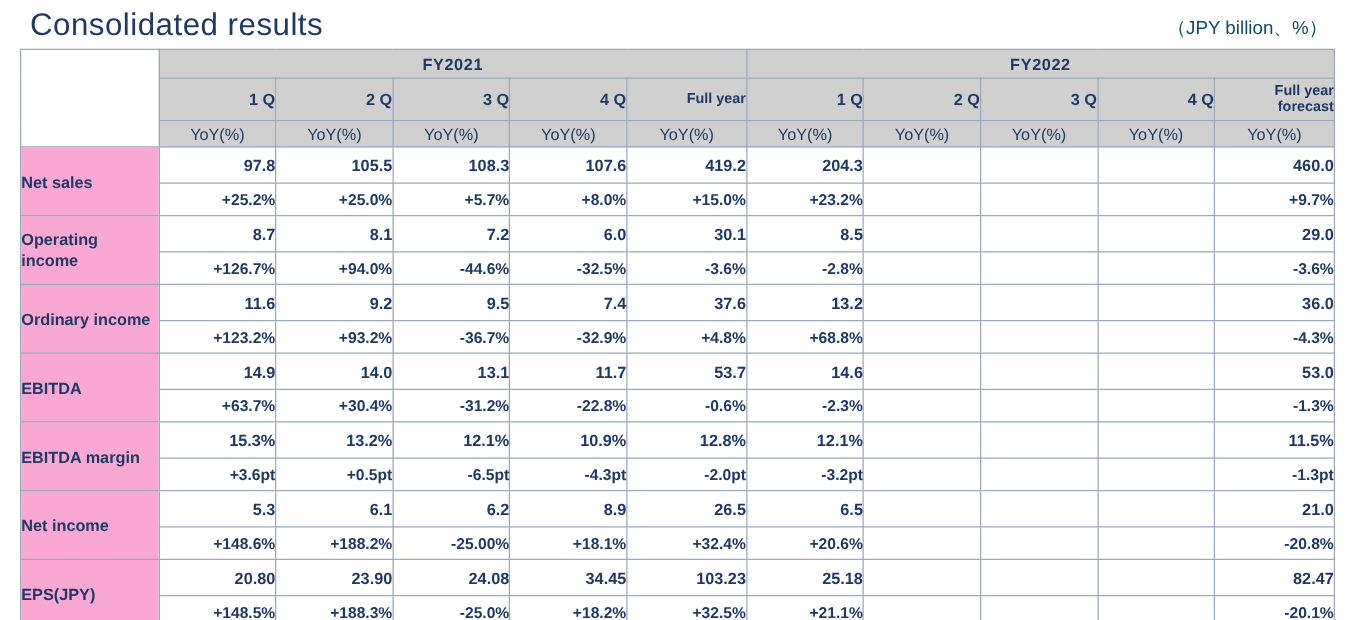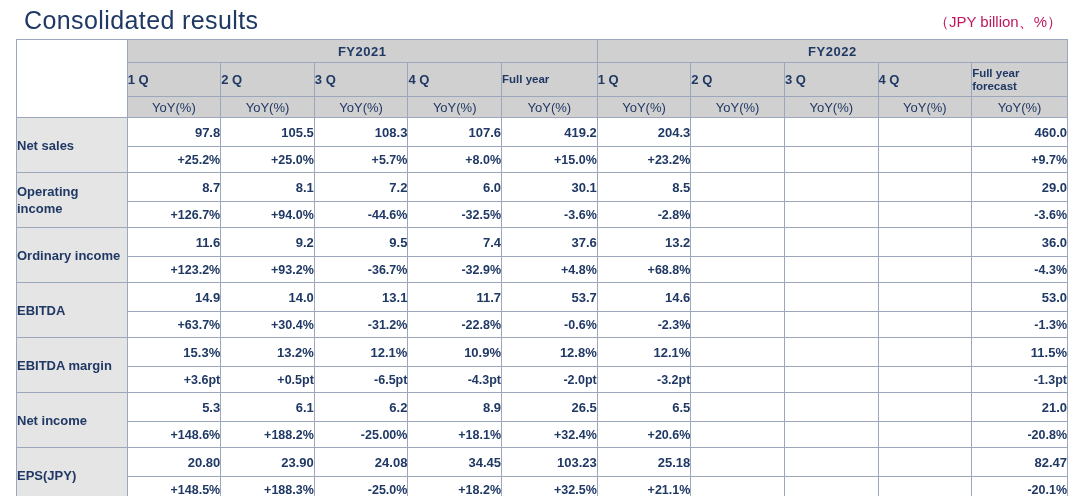--- a/index.html
+++ b/index.html
@@ -28,21 +28,21 @@
     padding: 6px 4px 4px 10px;
   }
   .page-title {
     font-size: 25px;
     color: #1f3864;
     letter-spacing: 0.4px;
     font-weight: 400;
   }
   .unit-note {
     font-size: 15px;
-    color: #be185d;
+    color: #0c4a6e;
     padding-bottom: 3px;
   }
   table.results {
     border-collapse: collapse;
     table-layout: fixed;
     width: 1052px;
     margin-left: 2px;
   }
   table.results td, table.results th {
     border: 1px solid #9aa7bd;
@@ -63,39 +63,39 @@
     background: #d0d0d0;
     font-size: 13px;
     letter-spacing: 0.5px;
   }
   .hdr-blank {
     background: #ffffff;
     border-left: 1px solid #9aa7bd;
   }
   .hdr-q {
     height: 33px;
-    text-align: left;
+    text-align: right;
     font-weight: bold;
     background: #d0d0d0;
     font-size: 13.5px;
   }
   .hdr-q.small {
     font-size: 11.5px;
     line-height: 13px;
   }
   .hdr-yoy {
     height: 20px;
     text-align: center;
     font-weight: normal;
     background: #d0d0d0;
     font-size: 11px;
   }
   
   .row-label {
-    background: #e5e5e5;
+    background: #f9a8d4;
     font-weight: bold;
     font-size: 13.5px;
     padding-left: 7px;
     line-height: 17px;
     text-align: left;
   }
   td.val {
     height: 28px;
     text-align: right;
     padding-right: 8px;

